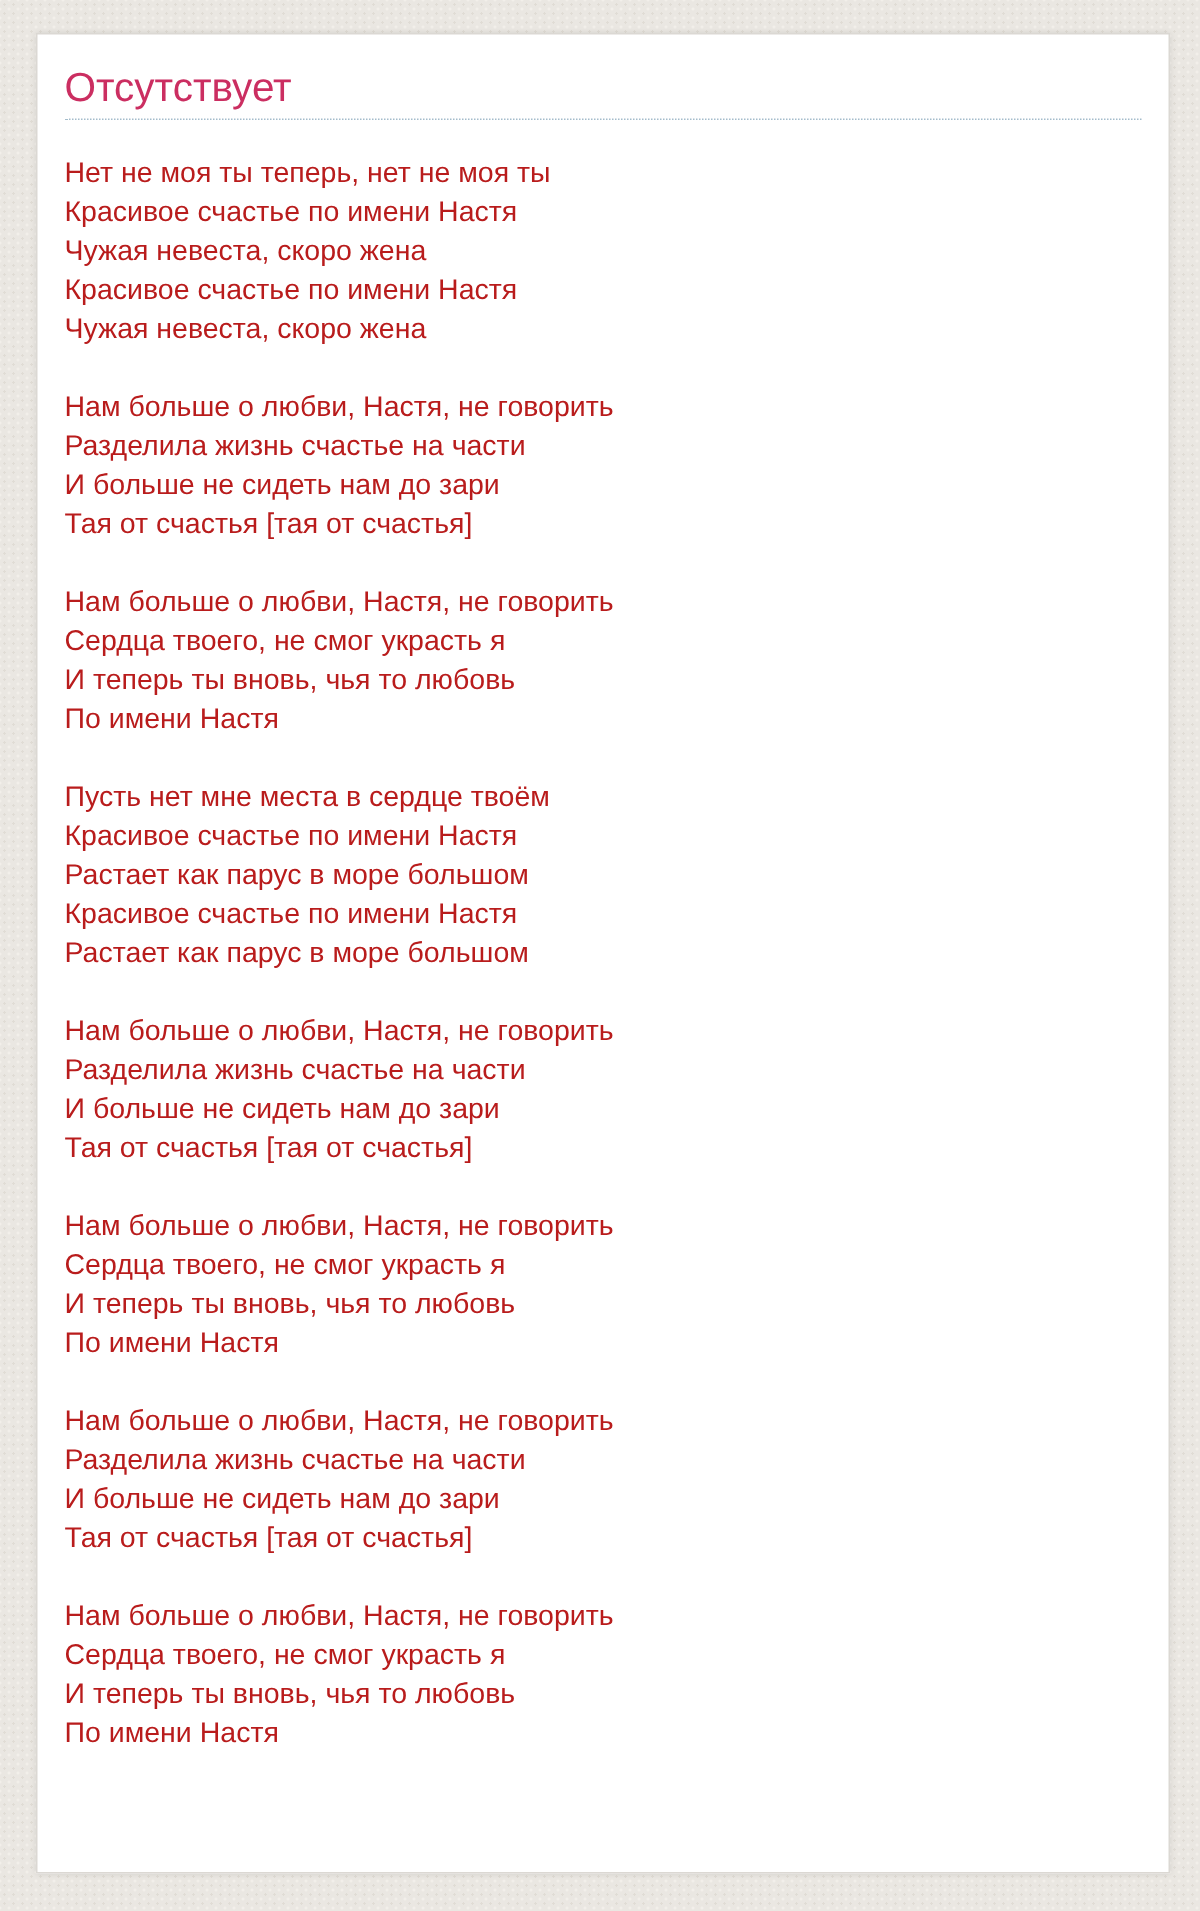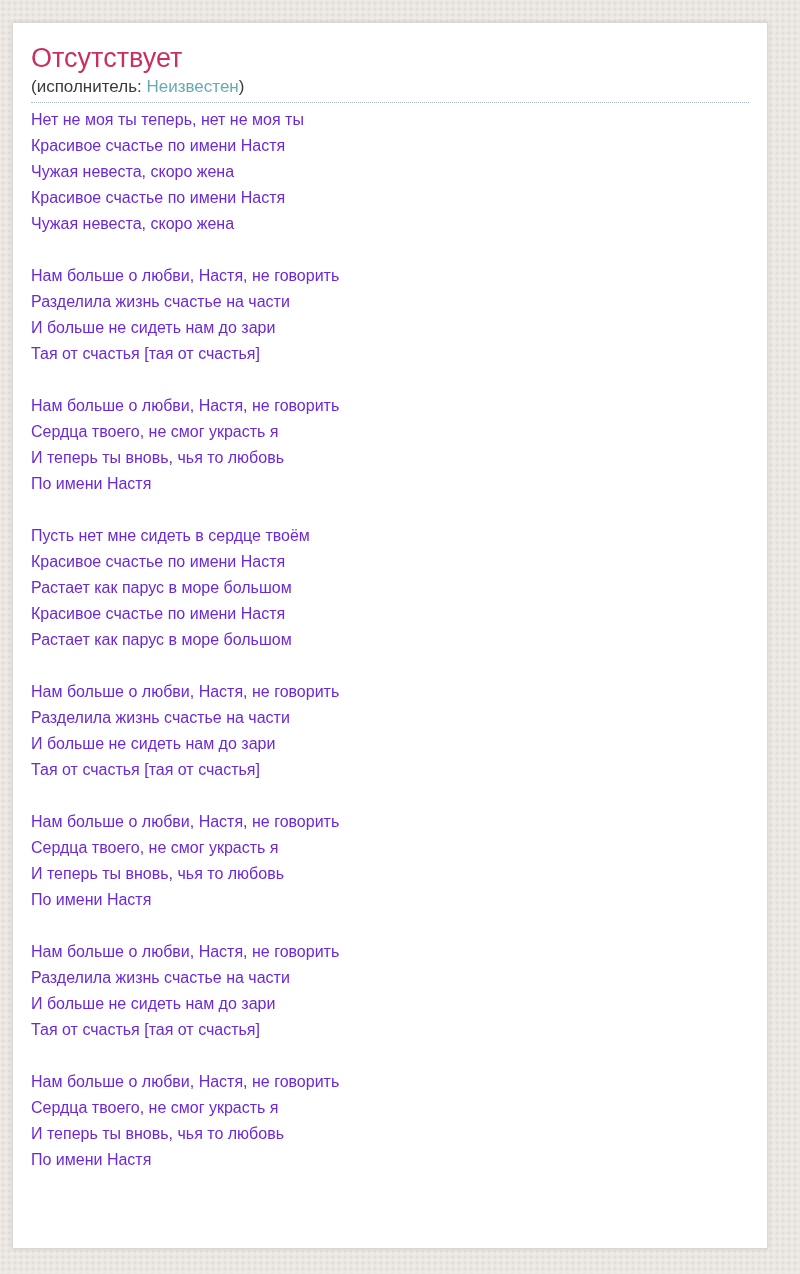--- a/index.html
+++ b/index.html
@@ -15,21 +15,21 @@
     background-color: #eae7e2;
     background-image:
       radial-gradient(circle, #e0dcd5 18%, rgba(224,220,213,0) 20%),
       radial-gradient(circle, #f4f1ec 18%, rgba(244,241,236,0) 20%);
     background-size: 6px 6px;
     background-position: 0 0, 3px 3px;
   }
   .card {
     box-sizing: border-box;
     position: absolute;
-    left: 12px;
+    left: 24px;
     top: 22px;
     width: 756px;
     min-height: 1227px;
     background: #ffffff;
     border: 1px solid #dbd8d3;
     box-shadow: 0 0 4px rgba(0,0,0,0.10);
     padding: 20px 18px 24px 18px;
   }
   .song-header {
     border-bottom: 1px dotted #a4bccb;
@@ -47,42 +47,41 @@
     font-size: 17px;
     line-height: 21px;
     color: #3a3a3a;
   }
   .artist-line a {
     color: #68aab4;
     text-decoration: none;
     cursor: pointer;
   }
   .lyrics {
-    margin-top: 4px;
-    font-size: 16px;
+    margin-top: 23px;
+    font-size: 19px;
     line-height: 26px;
-    color: #6d28d9;
+    color: #b91c1c;
   }
   .stanza {
     margin: 0 0 26px 0;
   }
   .stanza:last-child {
     margin-bottom: 0;
   }
   .lyrics-line {
     display: block;
   }
 </style>
 </head>
 <body>
 
 <div class="card">
   <div class="song-header">
     <h1 class="song-title">Отсутствует</h1>
-    <div class="artist-line"><span>(исполнитель: </span><a>Неизвестен</a><span>)</span></div>
   </div>
   <div class="lyrics" id="lyrics">
       <p class="stanza">
         <span class="lyrics-line">Нет не моя ты теперь, нет не моя ты</span>
         <span class="lyrics-line">Красивое счастье по имени Настя</span>
         <span class="lyrics-line">Чужая невеста, скоро жена</span>
         <span class="lyrics-line">Красивое счастье по имени Настя</span>
         <span class="lyrics-line">Чужая невеста, скоро жена</span>
       </p>
       <p class="stanza">
@@ -91,21 +90,21 @@
         <span class="lyrics-line">И больше не сидеть нам до зари</span>
         <span class="lyrics-line">Тая от счастья [тая от счастья]</span>
       </p>
       <p class="stanza">
         <span class="lyrics-line">Нам больше о любви, Настя, не говорить</span>
         <span class="lyrics-line">Сердца твоего, не смог украсть я</span>
         <span class="lyrics-line">И теперь ты вновь, чья то любовь</span>
         <span class="lyrics-line">По имени Настя</span>
       </p>
       <p class="stanza">
-        <span class="lyrics-line">Пусть нет мне сидеть в сердце твоём</span>
+        <span class="lyrics-line">Пусть нет мне места в сердце твоём</span>
         <span class="lyrics-line">Красивое счастье по имени Настя</span>
         <span class="lyrics-line">Растает как парус в море большом</span>
         <span class="lyrics-line">Красивое счастье по имени Настя</span>
         <span class="lyrics-line">Растает как парус в море большом</span>
       </p>
       <p class="stanza">
         <span class="lyrics-line">Нам больше о любви, Настя, не говорить</span>
         <span class="lyrics-line">Разделила жизнь счастье на части</span>
         <span class="lyrics-line">И больше не сидеть нам до зари</span>
         <span class="lyrics-line">Тая от счастья [тая от счастья]</span>

